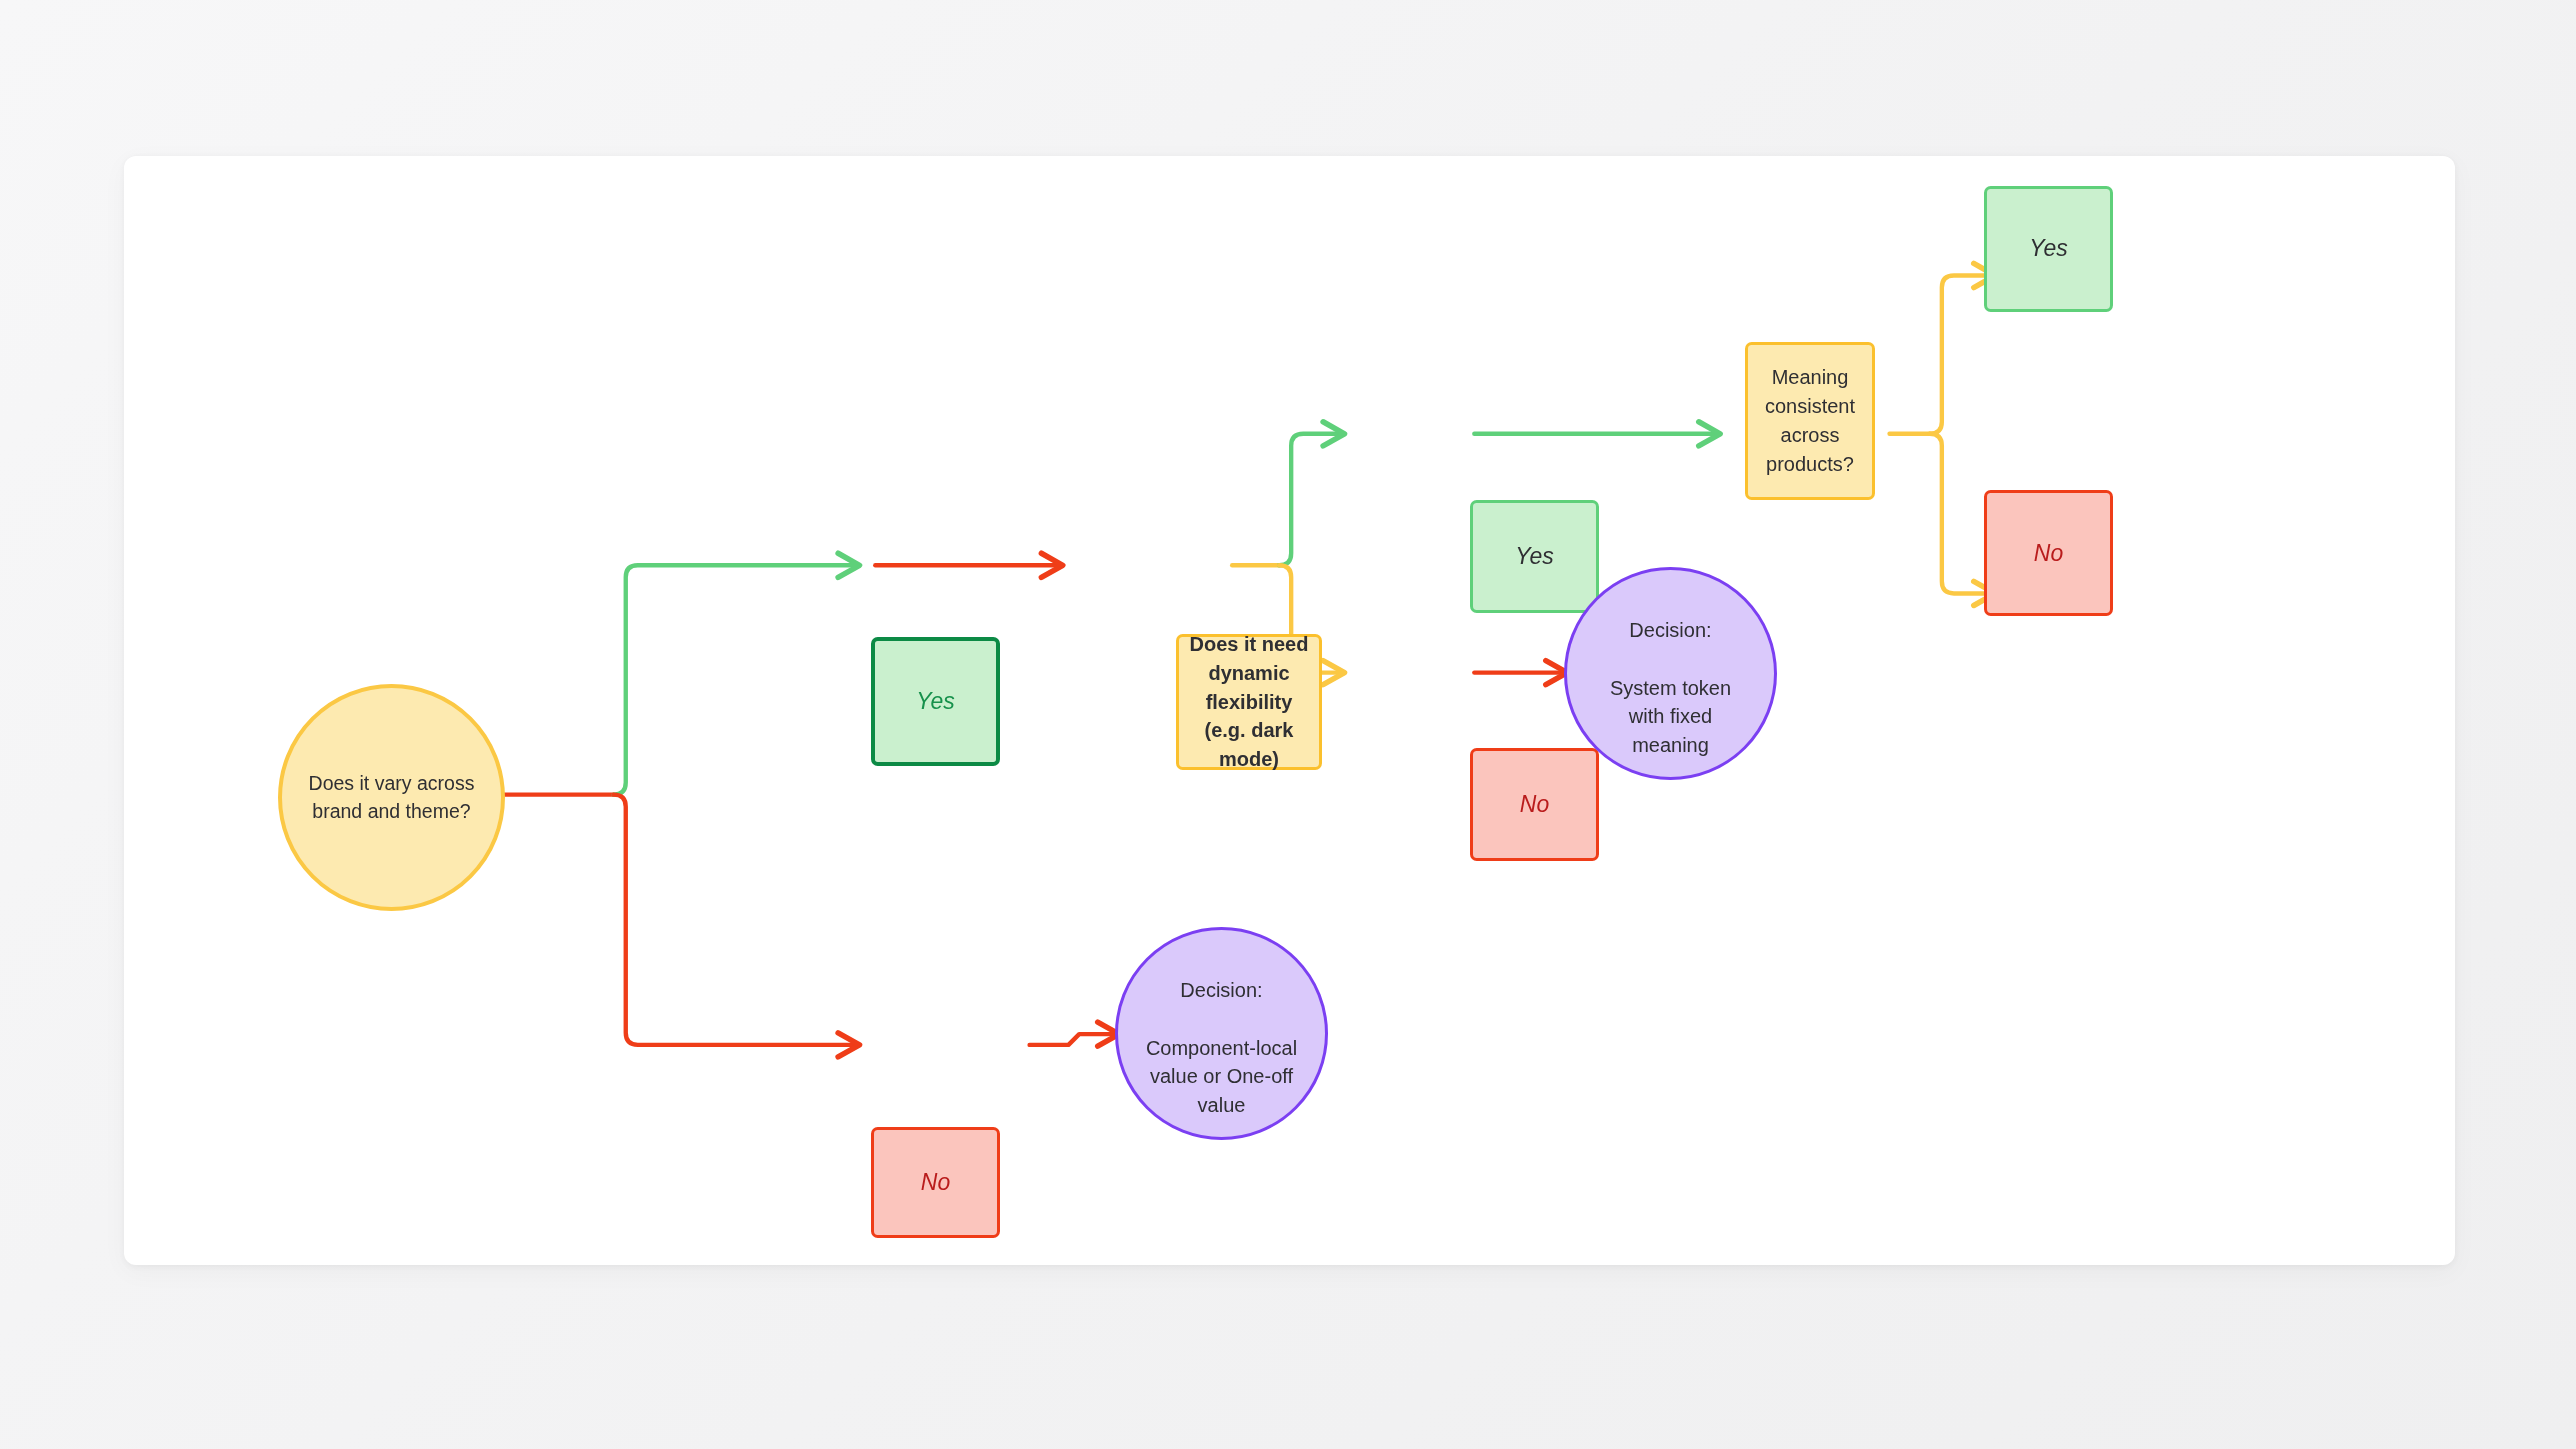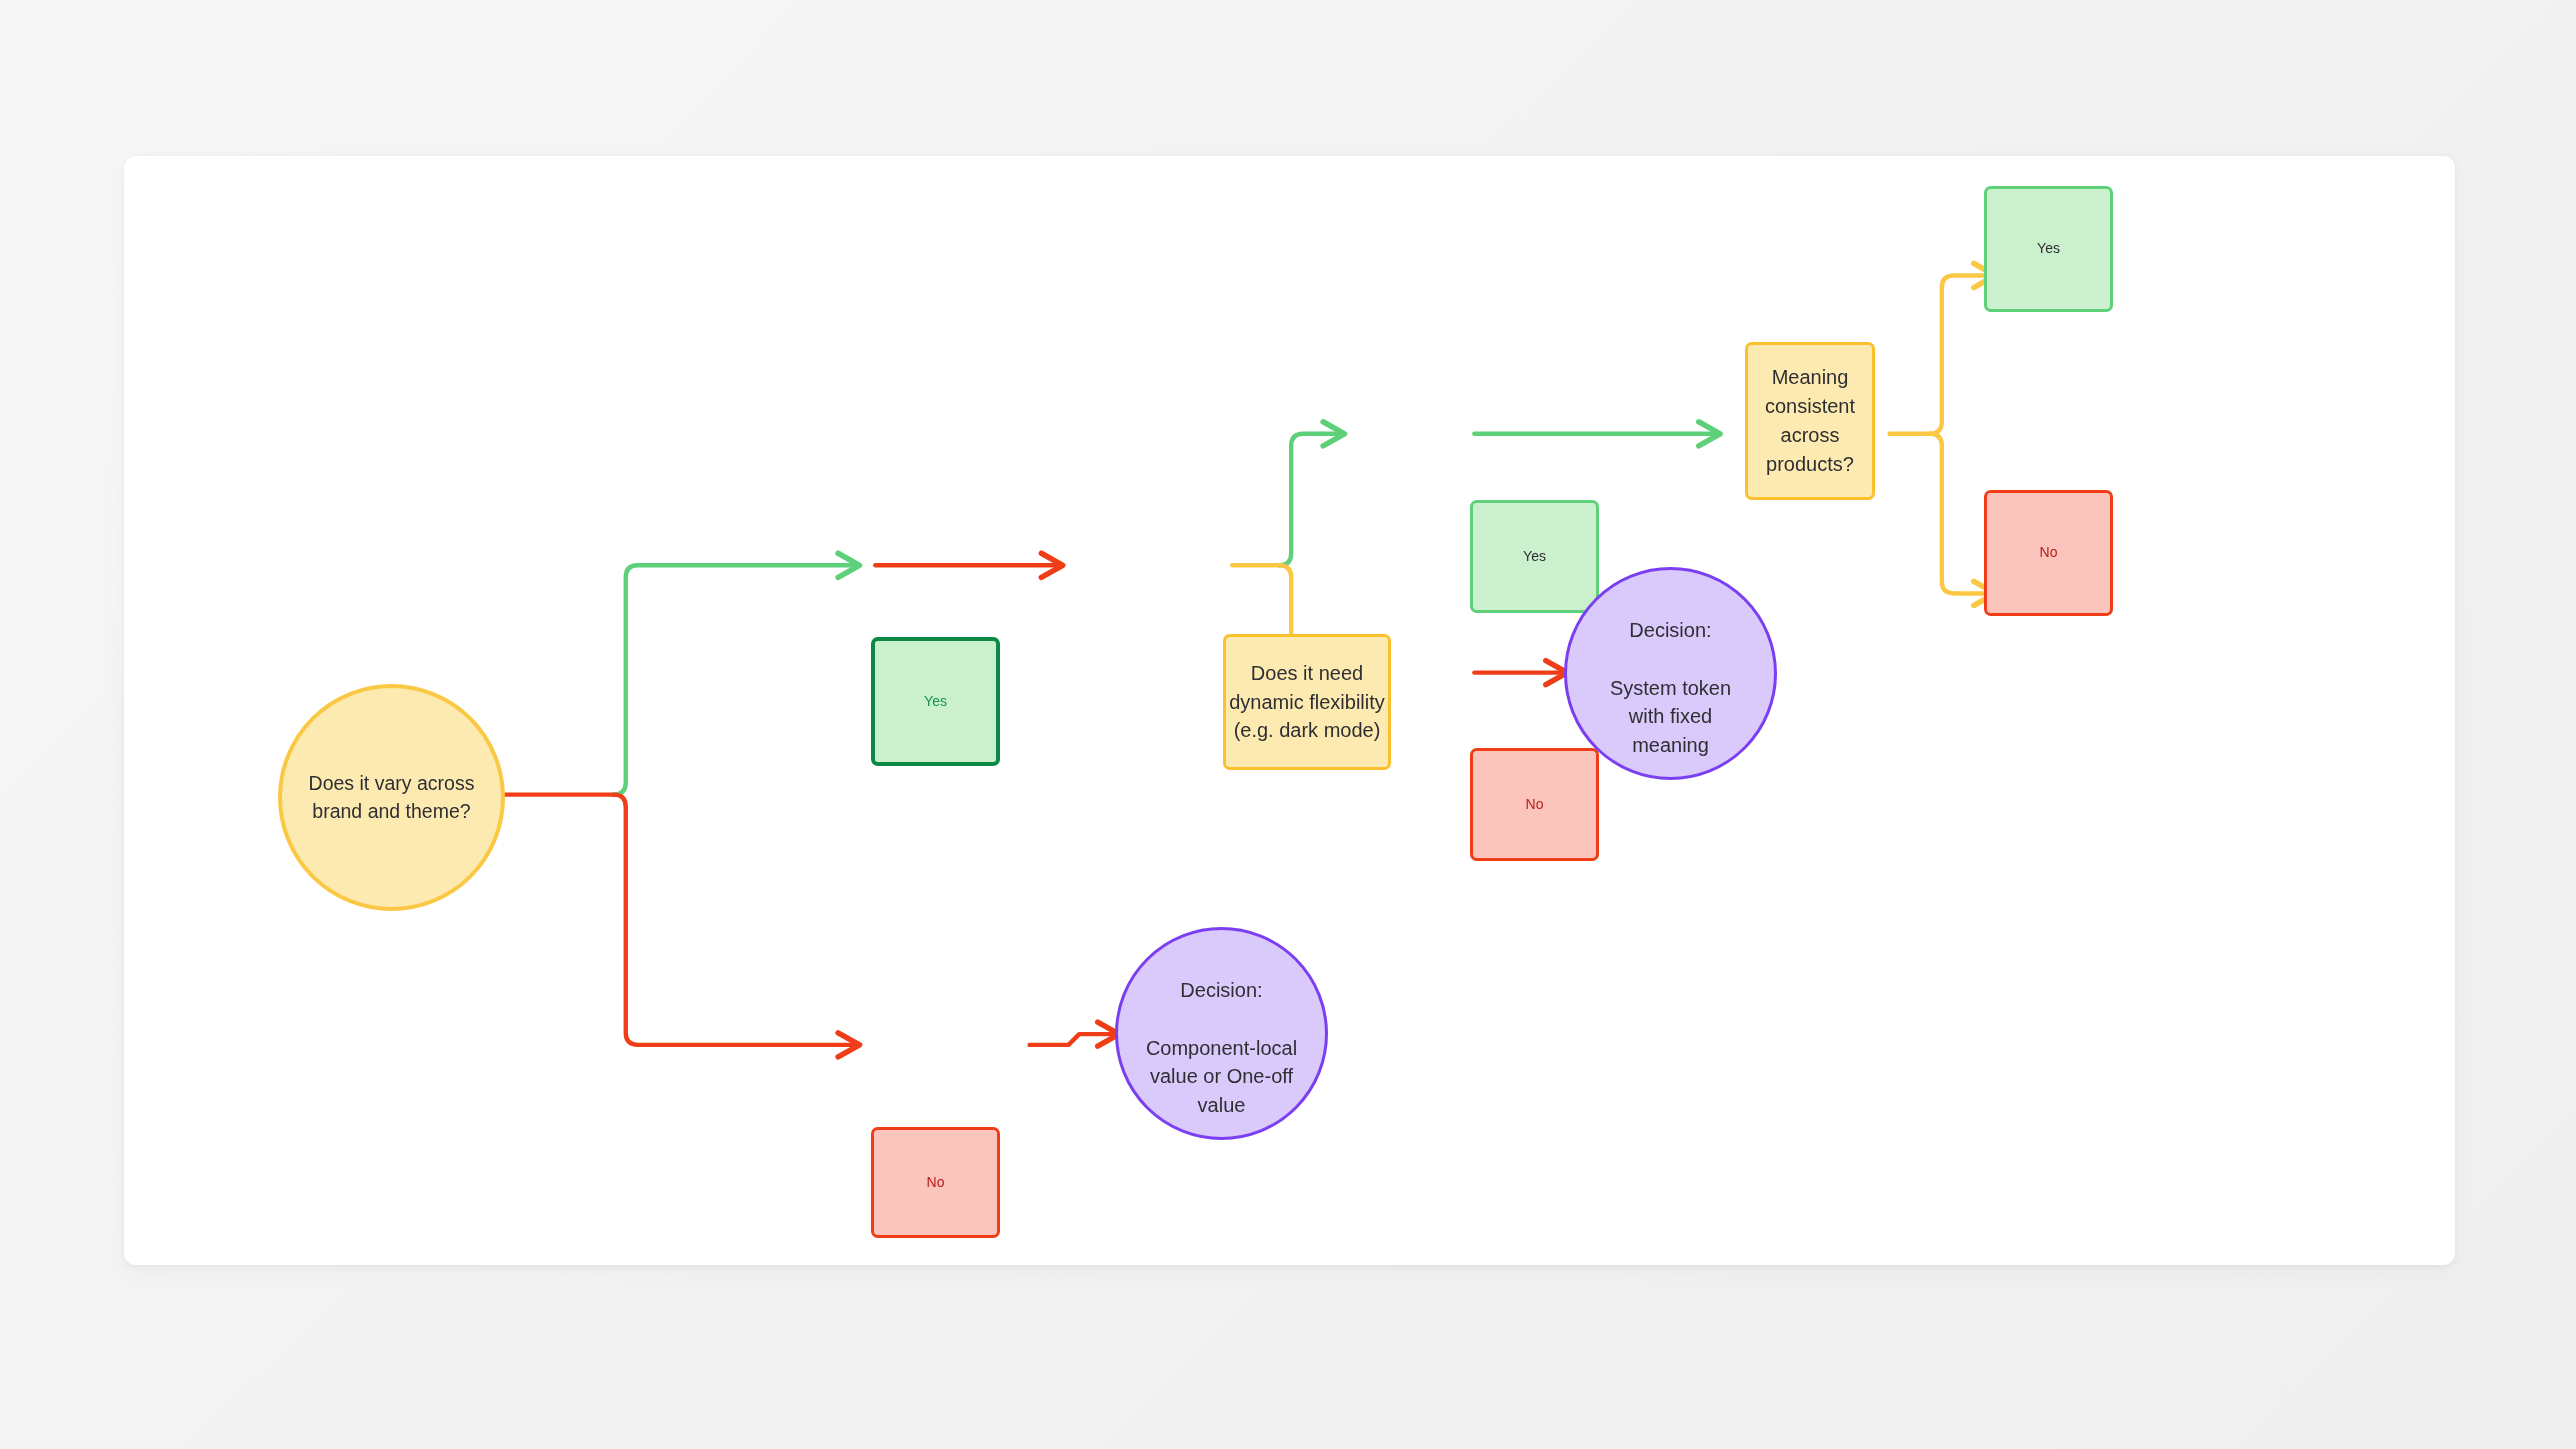--- a/index.html
+++ b/index.html
@@ -107,21 +107,21 @@
     color: #2f2f33;
   }
   .theme-yellow-circle {
     background: #fdeab0;
     border-color: #fbc844;
     border-width: 4px;
     color: #2f2f33;
   }
 
   .fs-lg  { font-size: 19.5px; line-height: 1.42; }
-  .fs-md  { font-size: 14px; line-height: 1.42; }
+  .fs-md  { font-size: 23px; line-height: 1.42; font-style: italic; }
   .fs-sm  { font-size: 20px; line-height: 1.44; }
 
   .lead { font-weight: normal; }
 </style>
 </head>
 <body>
 
 <div id="app-root">
 
   <div id="canvas-card">
@@ -175,21 +175,21 @@
     </div>
 
     <div class="node node-rect theme-green-strong fs-md" style="left:747px; top:481px; width:129px; height:129px;">
       <span class="node-label">Yes</span>
     </div>
 
     <div class="node node-rect theme-red fs-md" style="left:747px; top:971px; width:129px; height:111px;">
       <span class="node-label">No</span>
     </div>
 
-    <div class="node node-rect theme-yellow fs-sm" style="left:1099px; top:478px; width:168px; height:136px;">
+    <div class="node node-rect theme-yellow fs-sm" style="left:1052px; top:478px; width:146px; height:136px;font-weight:bold;">
       <span class="node-label">Does it need
 dynamic flexibility
 (e.g. dark mode)</span>
     </div>
 
     <div class="node node-rect theme-green fs-md" style="left:1346px; top:344px; width:129px; height:113px;">
       <span class="node-label">Yes</span>
     </div>
 
     <div class="node node-rect theme-red fs-md" style="left:1346px; top:592px; width:129px; height:113px;">

